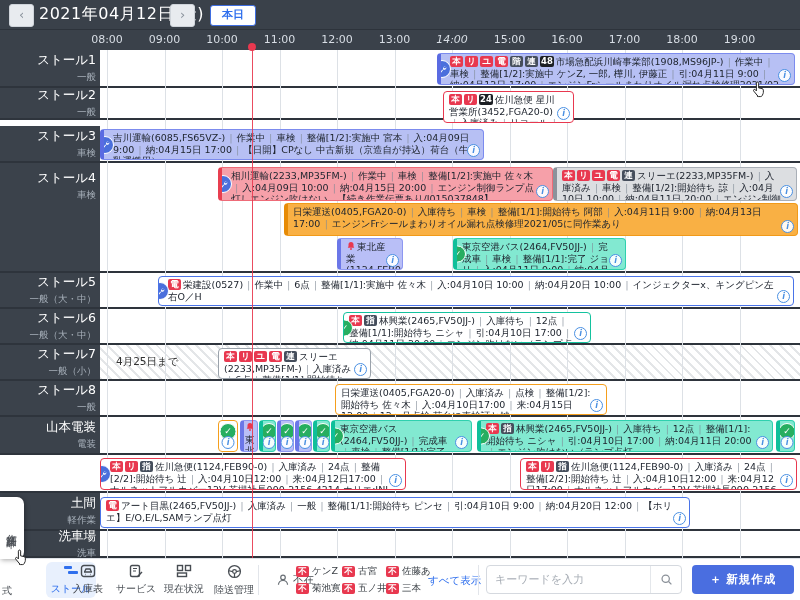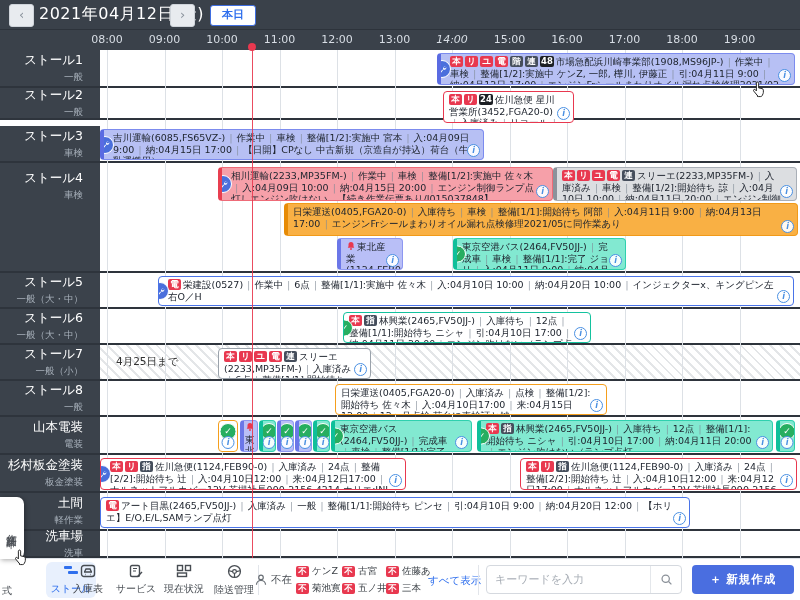--- a/index.html
+++ b/index.html
@@ -12,21 +12,21 @@
           border-radius:3px;color:#8a929c;font-size:13px;text-align:center;line-height:19px;cursor:pointer;}
   #prevbtn{left:9px;} #nextbtn{left:170px;}
   #datetitle{position:absolute;left:39px;top:4px;color:#fff;font-size:16px;letter-spacing:.5px;}
   #todaybtn{position:absolute;left:210px;top:5px;width:44px;height:19px;background:#fff;border:1px solid #3f6ee0;
             border-radius:3px;color:#2f6fed;font-size:11px;font-weight:bold;text-align:center;line-height:18px;}
   .hourlabel{position:absolute;top:33px;transform:translateX(-50%);color:#d8dee5;font-size:11px;}
   
   #grid{position:absolute;left:0;top:50px;width:800px;height:508px;background:#fff;}
   .row{position:absolute;left:0;width:800px;box-sizing:border-box;border-bottom:2px solid #2e343c;}
   .rhead{position:absolute;left:0;top:0;bottom:0;width:100px;background:#3b424b;color:#fff;
-         display:flex;flex-direction:column;justify-content:center;align-items:flex-end;padding-right:17px;box-sizing:border-box;z-index:2;}
+         display:flex;flex-direction:column;justify-content:center;align-items:flex-end;padding-right:4px;box-sizing:border-box;z-index:2;}
   .row.tall .rhead{justify-content:flex-start;padding-top:7px;}
   .rhead .rl{font-size:12.5px;} .rhead .rs{font-size:9.5px;color:#a7b0ba;margin-top:2px;}
   .rbody{position:absolute;left:100px;right:0;top:0;bottom:0;background:#fff;}
   .rbody.hatch{background:repeating-linear-gradient(45deg,rgba(130,140,150,.22) 0 2px,transparent 2px 7px);}
   .rownote{position:absolute;top:50%;transform:translateY(-50%);left:16px;font-size:10.5px;color:#333;
            max-width:100px;white-space:nowrap;overflow:hidden;}
   .gline{position:absolute;top:50px;height:508px;width:1px;background:#dde1e6;z-index:1;}
   
   #bars{position:absolute;left:0;top:0;z-index:3;}
   .bar{position:absolute;border-radius:4px;box-sizing:border-box;font-size:9.5px;line-height:11.5px;
@@ -155,24 +155,20 @@
       </div>
       <div class="row" style="top: 367px; height: 38px;">
         <div class="rbody"></div>
         <div class="rhead">
           <div class="rl">山本電装</div>
           <div class="rs">電装</div>
         </div>
       </div>
       <div class="row" style="top: 405px; height: 38px;">
         <div class="rbody"></div>
-        <div class="rhead">
-          <div class="rl">杉村板金塗装</div>
-          <div class="rs">板金塗装</div>
-        </div>
       </div>
       <div class="row" style="top: 443px; height: 38px;">
         <div class="rbody"></div>
         <div class="rhead">
           <div class="rl">土間</div>
           <div class="rs">軽作業</div>
         </div>
       </div>
       <div class="row" style="top: 481px; height: 27px;">
         <div class="rbody"></div>
@@ -335,21 +331,21 @@
         <div class="tab" style="left: 210px; width: 48px;">
           <span><svg width="15" height="15" viewBox="0 0 16 16">
               <circle cx="8" cy="8" r="6.3" fill="none" stroke="currentColor" stroke-width="1.4"></circle>
               <circle cx="8" cy="8" r="2" fill="none" stroke="currentColor" stroke-width="1.3"></circle>
               <path d="M8 10v4M2 7.2l4.2 1M14 7.2l-4.2 1" stroke="currentColor" stroke-width="1.3"></path>
             </svg></span>
           <div>陸送管理</div>
         </div>
       </div>
     <div class="vdiv" style="left:258px"></div>
-    <div id="absent" style="left:254px">
+    <div id="absent" style="left:276px">
       <svg width="14" height="14" viewBox="0 0 16 16">
         <circle cx="8" cy="5" r="2.6" fill="none" stroke="#6a7076" stroke-width="1.4"></circle>
         <path d="M2.8 13.5a5.2 5.2 0 0 1 10.4 0" fill="none" stroke="#6a7076" stroke-width="1.4"></path>
       </svg>
       <span>不在</span>
     </div>
     <div id="pcols">
         <div class="pcol" style="left: 296px;">
           <div class="prow">
             <span class="badge bg-red">不</span>

